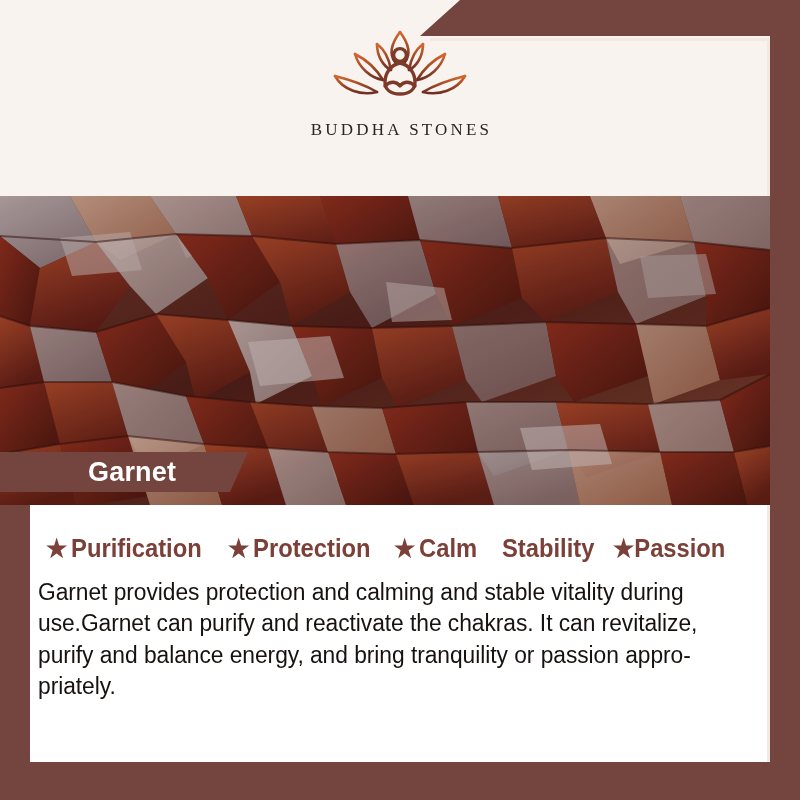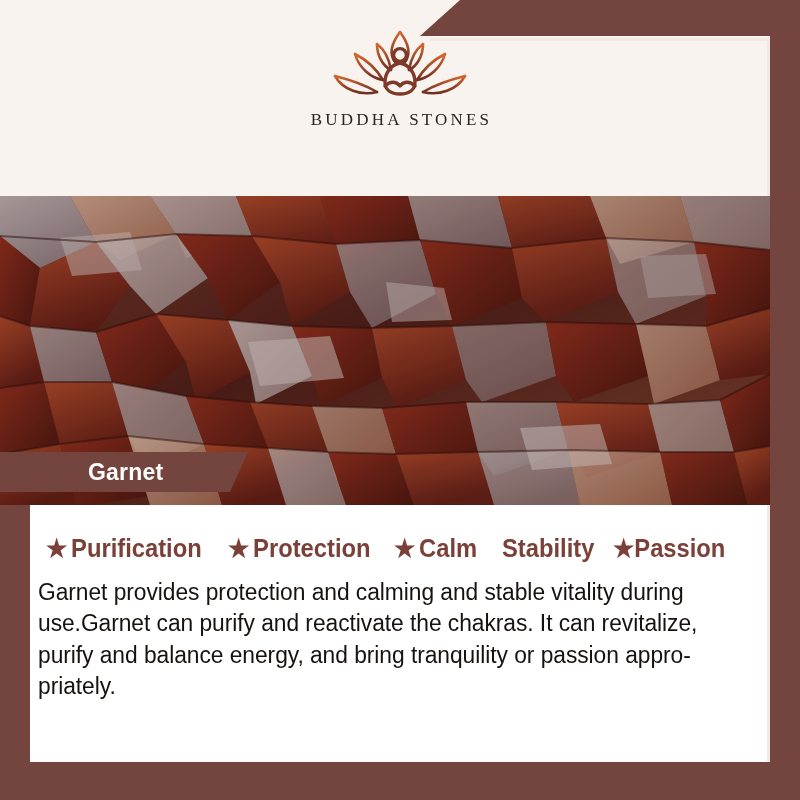--- a/index.html
+++ b/index.html
@@ -53,21 +53,21 @@
     position: absolute;
     top: 38px; left: 430px; right: 30px; height: 3px;
     background: #f3e9e3;
   }
 
   
   .logo-block {
     position: absolute;
     top: 24px; left: 0; right: 0;
     display: flex; flex-direction: column;
-    align-items: center; gap: 2px;
+    align-items: center; gap: 12px;
     z-index: 5;
   }
   .logo-mark { width: 150px; height: 84px; display: block; }
   .logo-word {
     font-family: "Liberation Serif", serif;
     font-size: 17px;
     letter-spacing: 3.2px;
     color: #2c2420;
     font-weight: 400;
     margin-left: 3px;
@@ -104,21 +104,21 @@
   .stone-tag {
     position: absolute;
     top: 452px; left: 0; width: 248px; height: 40px;
     background: #74453e;
     clip-path: polygon(0 0, 100% 0, calc(100% - 18px) 100%, 0 100%);
     display: flex; align-items: center;
     z-index: 7;
   }
   .stone-tag-label {
     color: #ffffff;
-    font-size: 23px;
+    font-size: 27px;
     font-weight: 700;
     padding-left: 88px;
     letter-spacing: 0.2px;
   }
 
   
   .body-panel {
     position: absolute;
     top: 505px; left: 30px; right: 33px; bottom: 38px;
     background: #ffffff;

